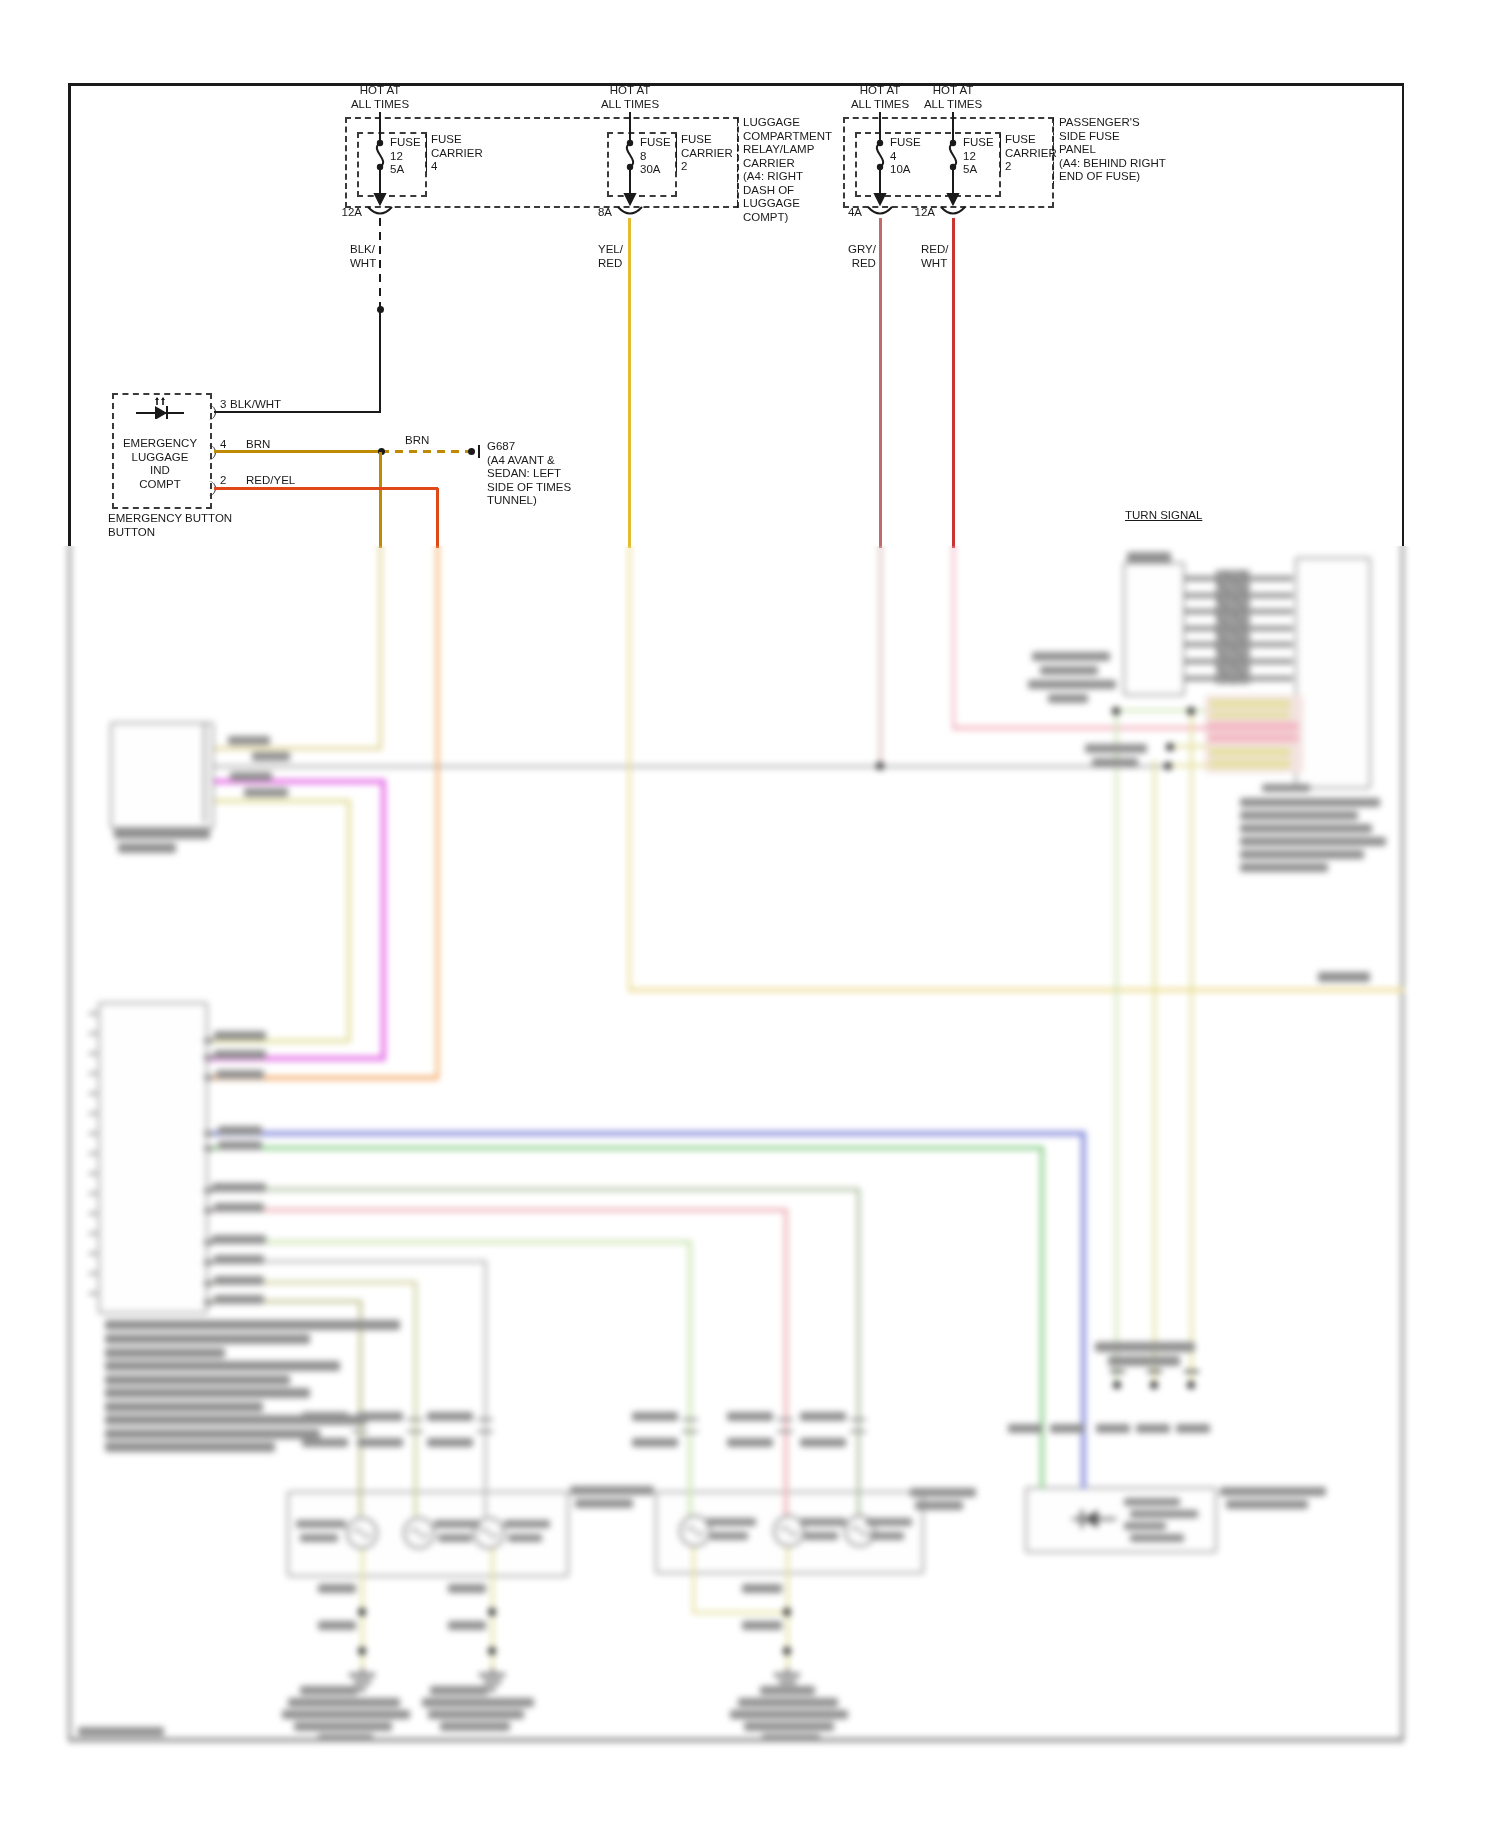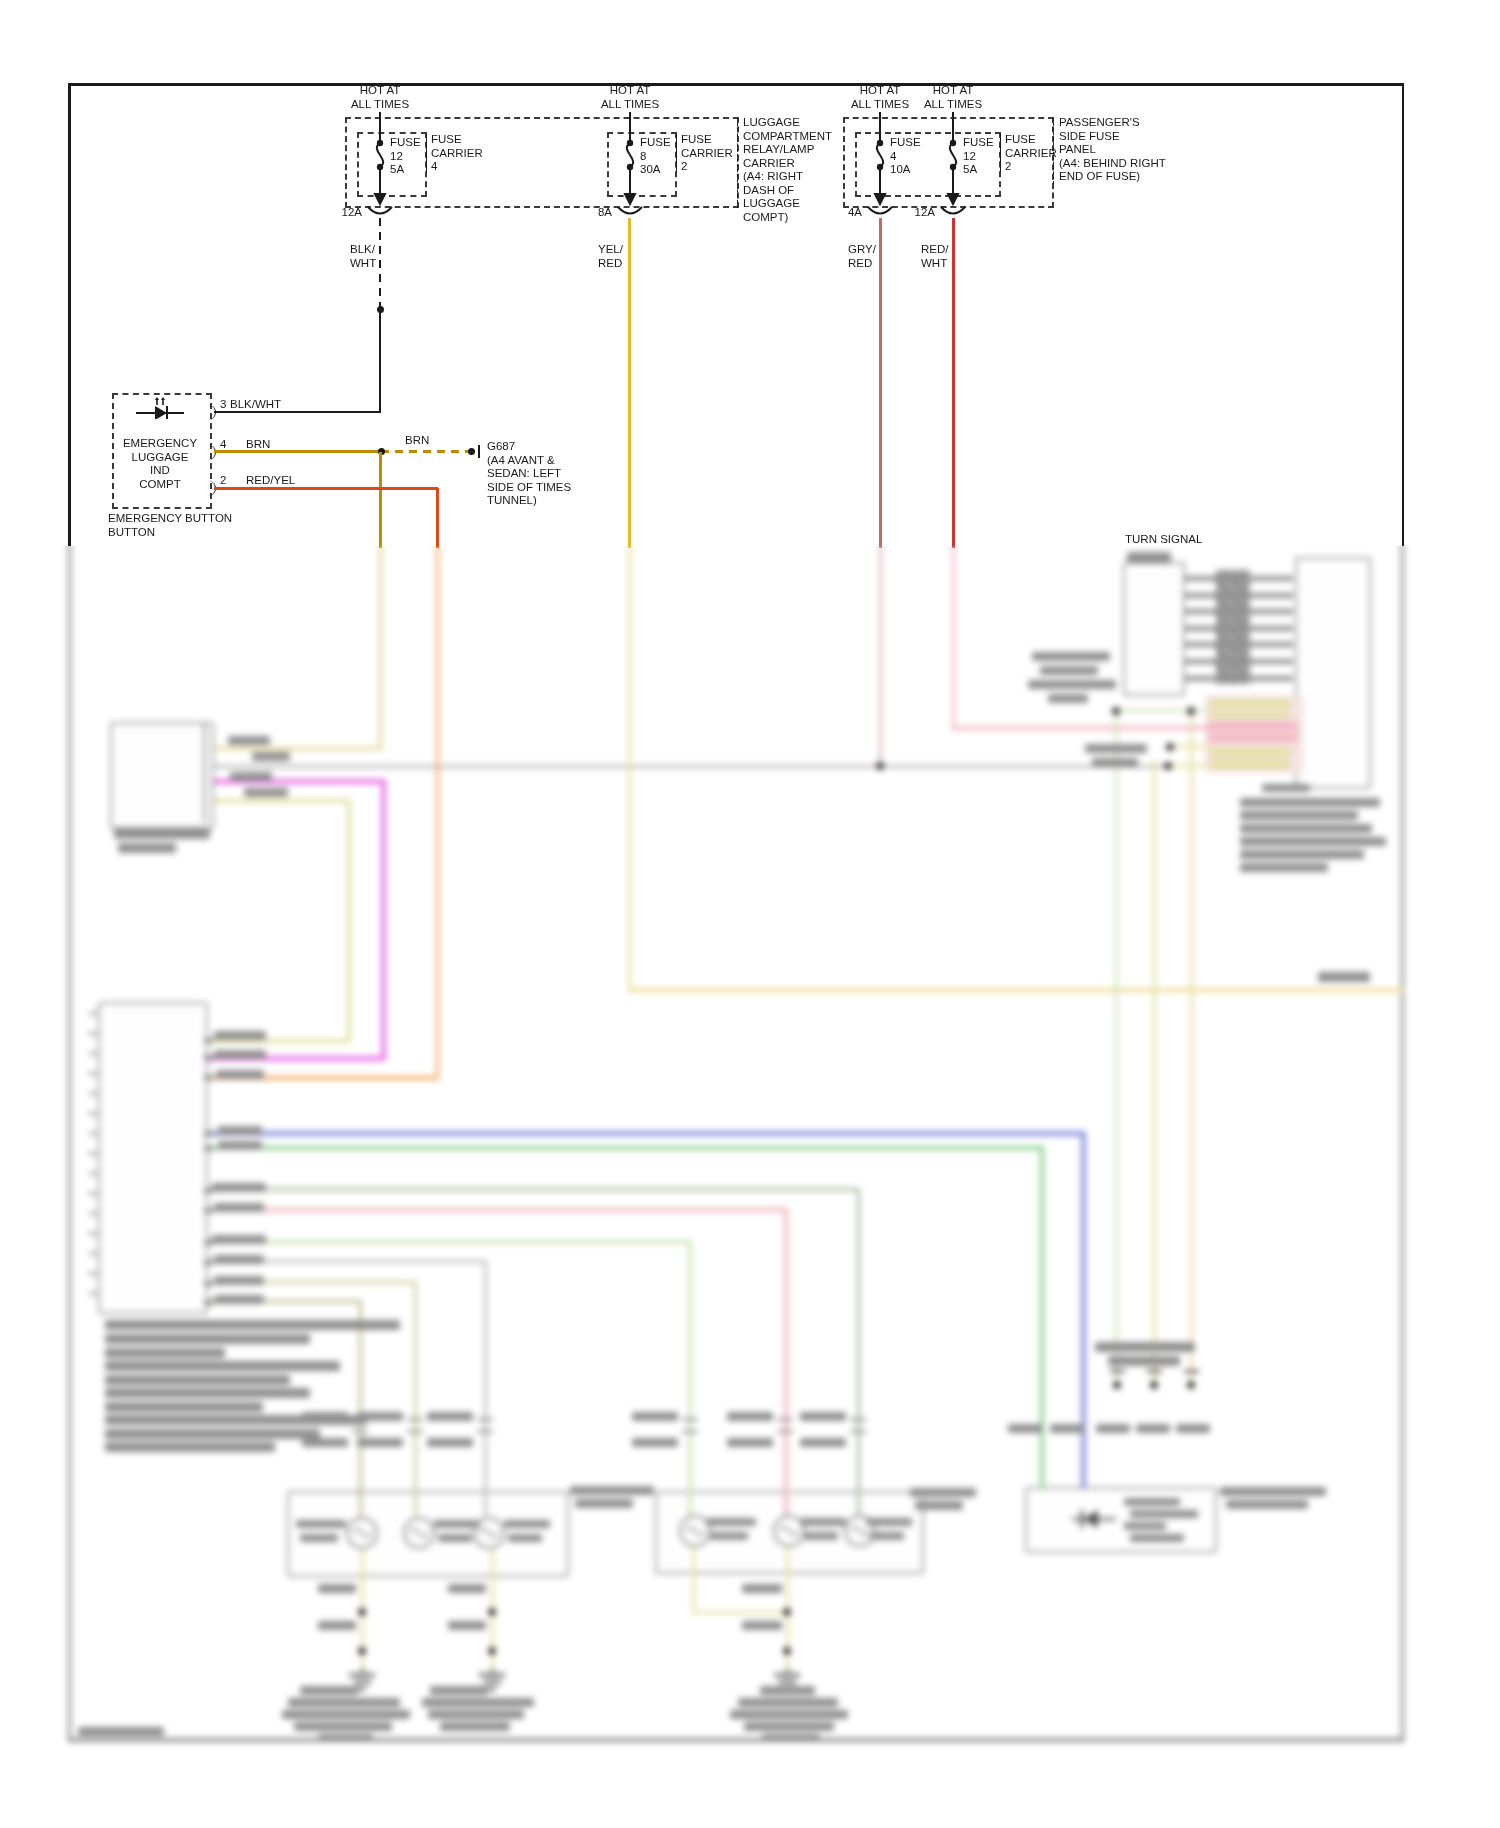--- a/index.html
+++ b/index.html
@@ -169,21 +169,21 @@
     <div class="t tr abs" style="left:895px;top:206px;width:40px;">12A</div>
 
     <div class="t abs" style="left:350px;top:243px;">
         <div>BLK/</div>
         <div>WHT</div>
       </div>
     <div class="t abs" style="left:598px;top:243px;">
         <div>YEL/</div>
         <div>RED</div>
       </div>
-    <div class="t abs" style="left:848px;top:243px;">
+    <div class="t abs" style="left:848px;top:243px;text-align:right;">
         <div>GRY/</div>
         <div>RED</div>
       </div>
     <div class="t abs" style="left:921px;top:243px;">
         <div>RED/</div>
         <div>WHT</div>
       </div>
 
     <div class="dbox" style="left:112px;top:393px;width:96px;height:112px;"></div>
     <svg class="abs" style="left:136px;top:397px;" width="48" height="22">
@@ -217,21 +217,21 @@
     <div class="t abs" style="left:405px;top:434px;">BRN</div>
     <div class="abs" style="left:478px;top:445px;width:2px;height:13px;background:#1a1a1a;"></div>
     <div class="t abs" style="left:487px;top:440px;">
         <div>G687</div>
         <div>(A4 AVANT &amp;</div>
         <div>SEDAN: LEFT</div>
         <div>SIDE OF TIMES</div>
         <div>TUNNEL)</div>
       </div>
 
-    <div class="t abs" style="left:1125px;top:533px;">TURN SIGNAL</div>
+    <div class="t abs" style="left:1125px;top:509px;text-decoration:underline;">TURN SIGNAL</div>
   <div class="wire" style="left: 379px; top: 218px; width: 2px; height: 92px; background: repeating-linear-gradient(rgb(26, 26, 26) 0px, rgb(26, 26, 26) 8px, transparent 8px, transparent 14px);"></div>
       <div class="wire" style="left: 379px; top: 309px; width: 2px; height: 104px; background: rgb(26, 26, 26);"></div>
       <div class="wire" style="left: 214px; top: 411px; width: 167px; height: 2px; background: rgb(26, 26, 26);"></div>
       <div class="dot" style="left: 376.5px; top: 305.5px; width: 7px; height: 7px; background: rgb(26, 26, 26);"></div>
       <div class="wire" style="left: 628px; top: 218px; width: 3px; height: 330px; background: rgb(226, 187, 46);"></div>
       <div class="wire" style="left: 879px; top: 218px; width: 2.5px; height: 330px; background: rgb(194, 106, 106);"></div>
       <div class="wire" style="left: 952px; top: 218px; width: 2.5px; height: 330px; background: rgb(204, 51, 51);"></div>
       <div class="wire" style="left: 214px; top: 450px; width: 167px; height: 2.5px; background: rgb(192, 138, 0);"></div>
       <div class="wire" style="left: 381px; top: 450px; width: 92px; height: 2.5px; background: repeating-linear-gradient(90deg, rgb(192, 138, 0) 0px, rgb(192, 138, 0) 8px, transparent 8px, transparent 14px);"></div>
       <div class="dot" style="left: 377.5px; top: 447.5px; width: 7px; height: 7px; background: rgb(26, 26, 26);"></div>

